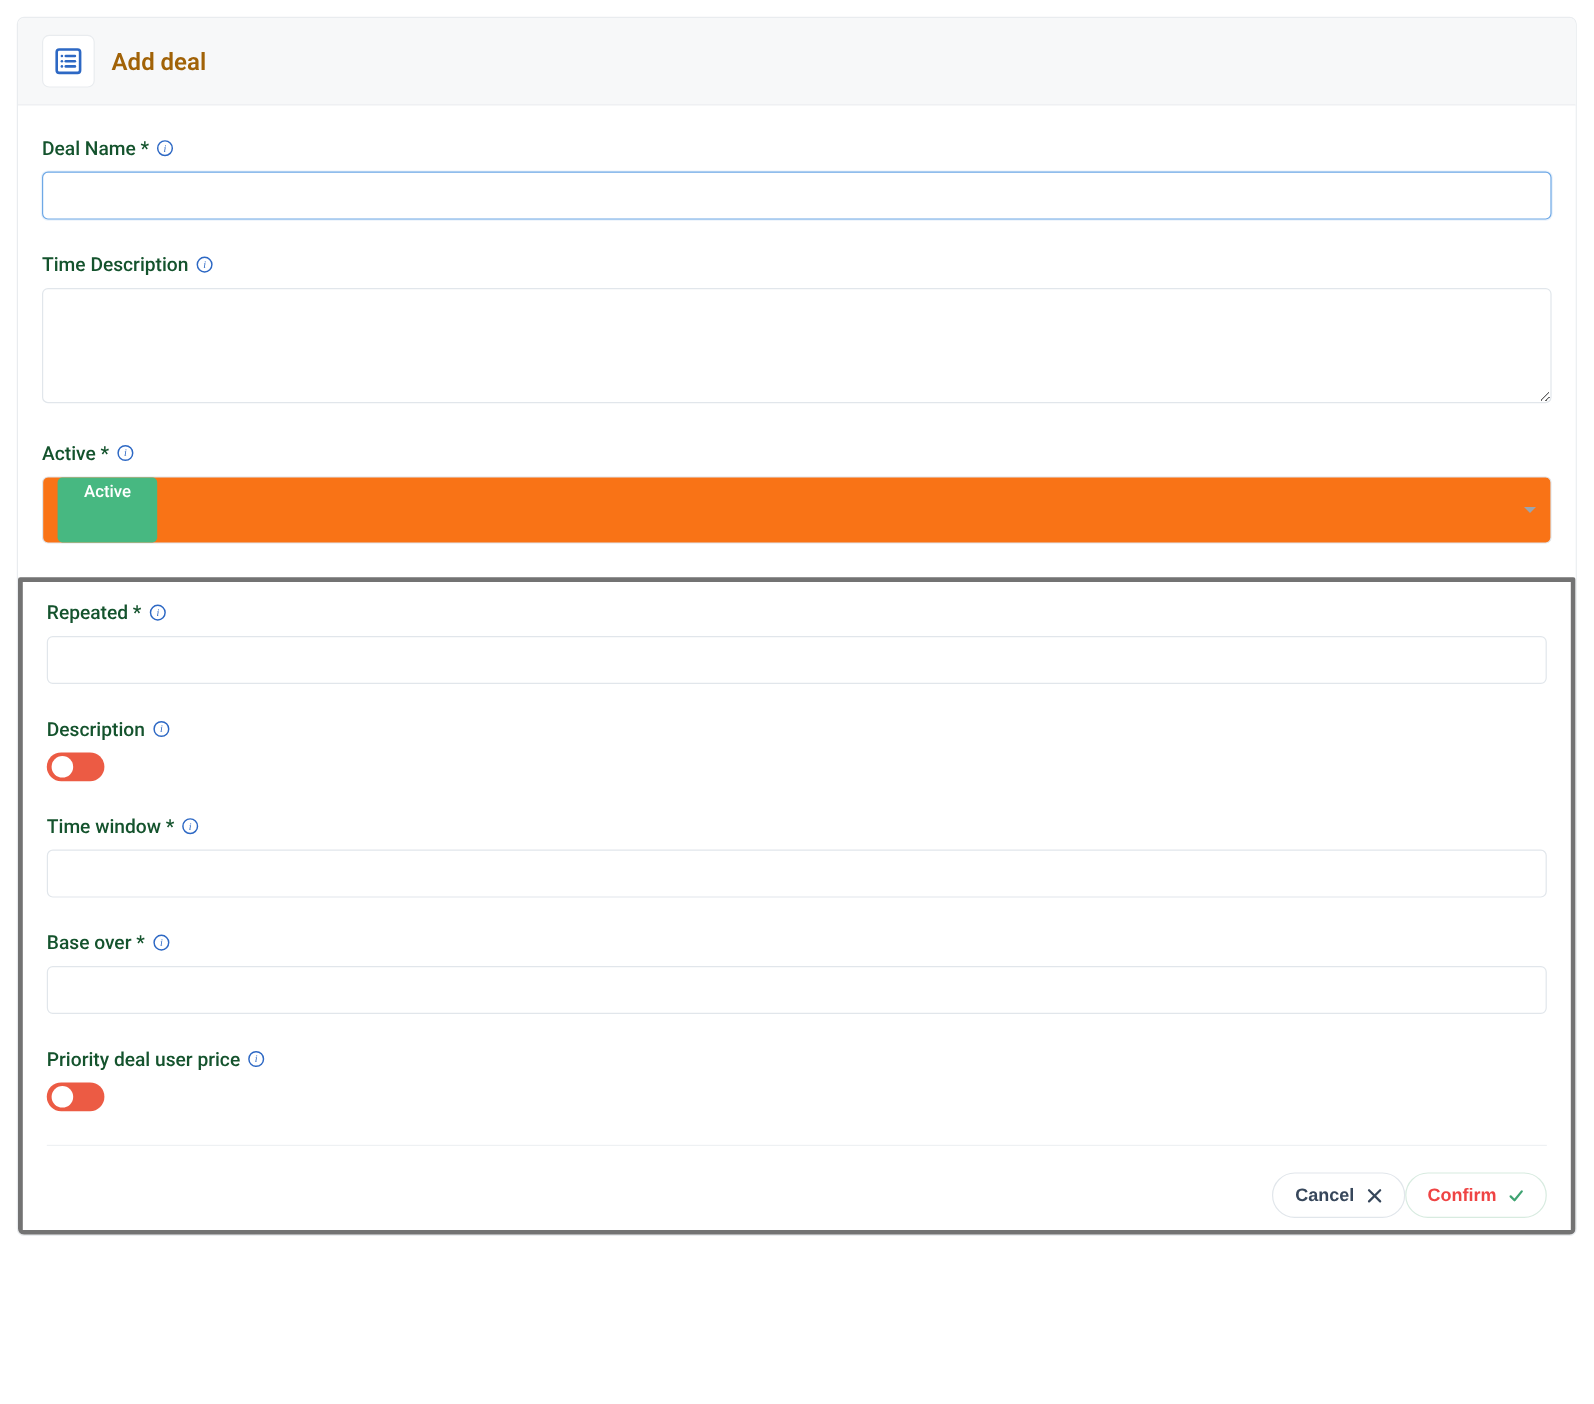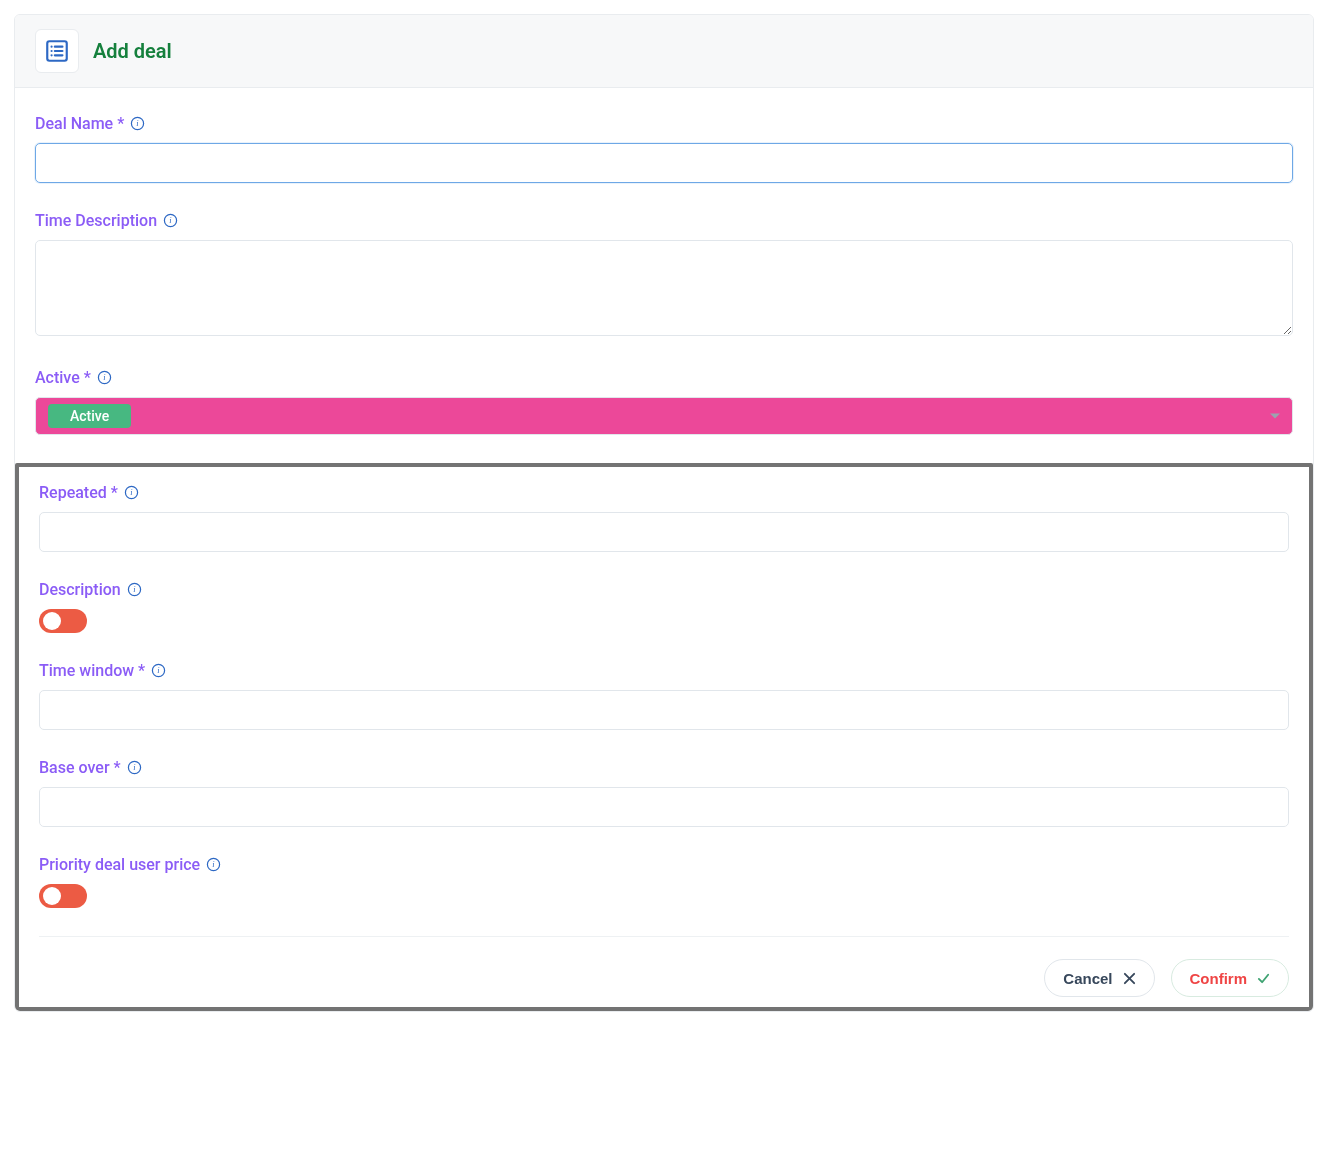--- a/index.html
+++ b/index.html
@@ -39,35 +39,35 @@
     .header-icon-box svg {
       width: 26px;
       height: 26px;
       stroke: #2d68c4;
       fill: none;
       stroke-width: 2;
     }
     .card-title {
       font-size: 20px;
       font-weight: 600;
-      color: #15803d;
+      color: #a16207;
     }
     .card-body {
       padding: 26px 20px 0 20px;
       background: #ffffff;
     }
     .form-group {
       margin-bottom: 28px;
     }
     .form-label {
       display: flex;
       align-items: center;
       font-size: 16px;
       font-weight: 500;
-      color: #8b5cf6;
+      color: #14532d;
       margin-bottom: 10px;
       gap: 6px;
     }
     .info-icon {
       display: inline-flex;
       align-items: center;
       justify-content: center;
       width: 15px;
       height: 15px;
     }
@@ -97,27 +97,26 @@
       padding: 10px 12px;
       font-size: 15px;
       outline: none;
       resize: vertical;
       font-family: inherit;
       background: #ffffff;
     }
     .select-wrap {
       position: relative;
       width: 100%;
-      height: 38px;
+      height: 56px;
       border: 1px solid #e1e6eb;
       border-radius: 5px;
       display: flex;
-      align-items: center;
       padding: 0 12px;
-      background: #ec4899;
+      background: #f97316;
     }
     .select-wrap .chev {
       position: absolute;
       right: 12px;
       top: 50%;
       transform: translateY(-50%);
       width: 0;
       height: 0;
       border-left: 5px solid transparent;
       border-right: 5px solid transparent;
@@ -158,21 +157,21 @@
       border-radius: 2px;
       padding: 16px 20px 10px 20px;
       margin: 0 -20px 0 -20px;
     }
     .card-footer {
       border-top: 1px solid #eef1f3;
       padding: 22px 0 0 0;
       margin-top: 8px;
       display: flex;
       justify-content: flex-end;
-      gap: 16px;
+      gap: 0;
     }
     .btn {
       display: inline-flex;
       align-items: center;
       gap: 10px;
       height: 38px;
       padding: 0 18px;
       border-radius: 20px;
       font-size: 15px;
       font-weight: 600;

